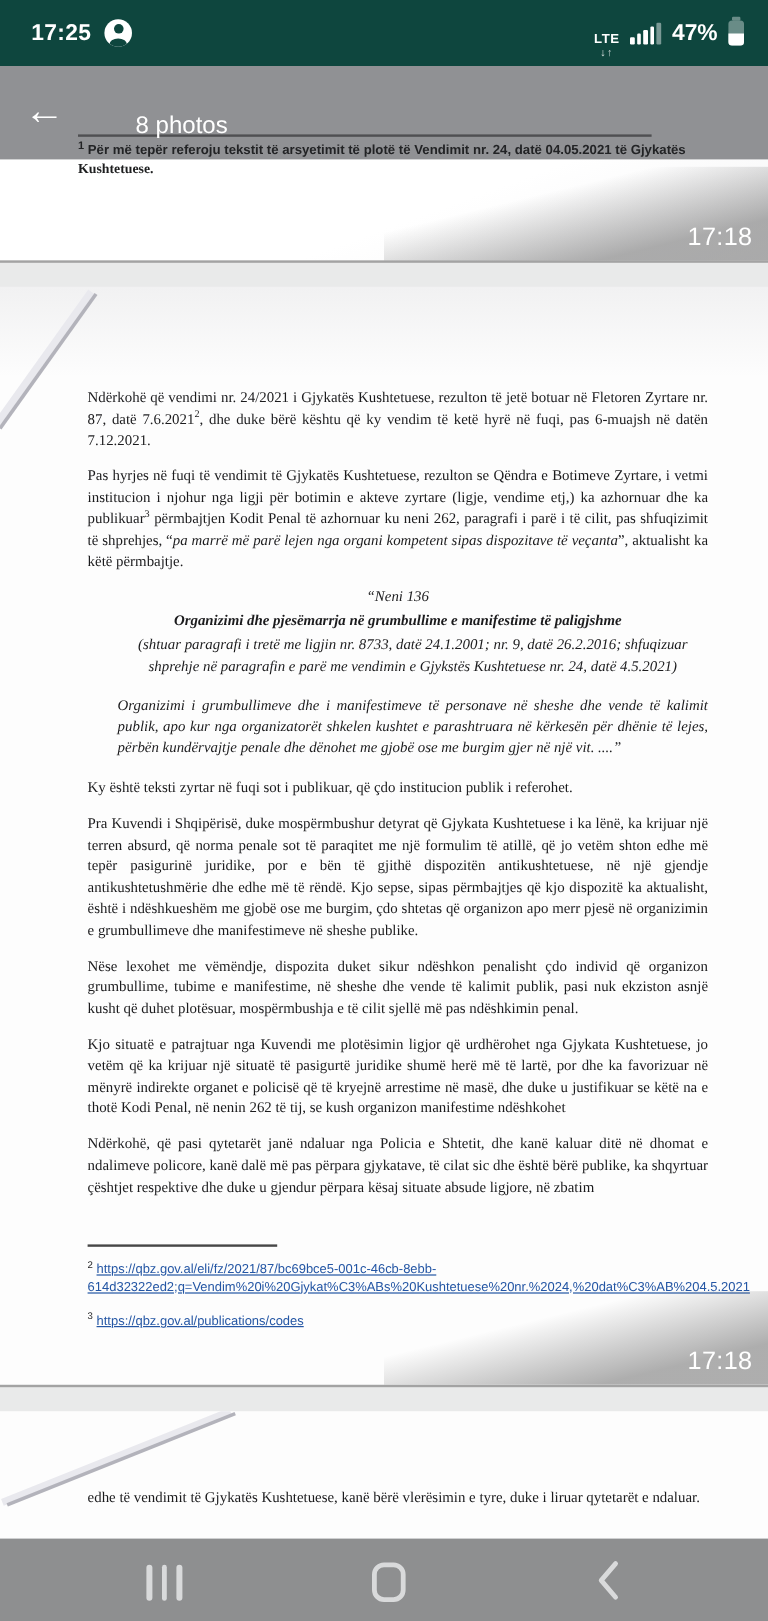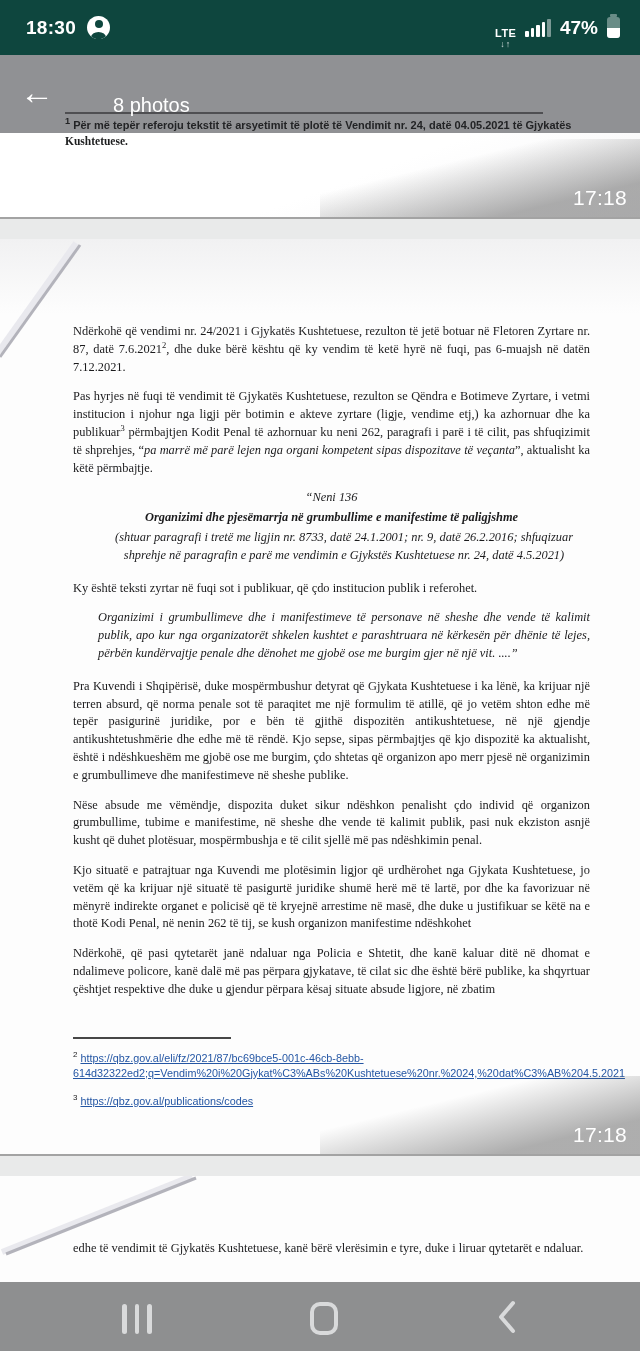--- a/index.html
+++ b/index.html
@@ -92,21 +92,21 @@
   .recents-icon i { display:block; width:4.5px; height:30px; border-radius:2.5px; background:#d9dadb; }
   .home-icon { display:block; width:28px; height:33px; border:4.5px solid #d9dadb; border-radius:10px; box-sizing:border-box; }
 </style>
 </head>
 <body>
 
 <div class="screen">
 
   <header class="status-bar">
     <div class="sb-left">
-      <span class="sb-time">18:30</span>
+      <span class="sb-time">17:25</span>
       <span class="person-icon"></span>
     </div>
     <div class="sb-right">
       <span class="lte">
         <span class="lte-label">LTE</span>
         <span class="lte-arrows">↓↑</span>
       </span>
       <span class="signal">
           <i></i>
           <i></i>
@@ -140,24 +140,24 @@
     <svg class="fold" width="110" height="130">
       <line x1="76" y1="4" x2="-4" y2="116" stroke="#e9e9ee" stroke-width="6"></line>
       <line x1="80" y1="6" x2="0" y2="118" stroke="#b3b3bb" stroke-width="3"></line>
     </svg>
     <div class="doc">
       <p class="j"><span>Ndërkohë që vendimi nr. 24/2021 i Gjykatës Kushtetuese, rezulton të jetë botuar në Fletoren Zyrtare nr. 87, datë 7.6.2021</span><sup>2</sup><span>, dhe duke bërë kështu që ky vendim të ketë hyrë në fuqi, pas 6-muajsh në datën 7.12.2021.</span></p>
       <p class="j"><span>Pas hyrjes në fuqi të vendimit të Gjykatës Kushtetuese, rezulton se Qëndra e Botimeve Zyrtare, i vetmi institucion i njohur nga ligji për botimin e akteve zyrtare (ligje, vendime etj,) ka azhornuar dhe ka publikuar</span><sup>3</sup><span> përmbajtjen Kodit Penal të azhornuar ku neni 262, paragrafi i parë i të cilit, pas shfuqizimit të shprehjes, “</span><em>pa marrë më parë lejen nga organi kompetent sipas dispozitave të veçanta</em><span>”, aktualisht ka këtë përmbajtje.</span></p>
       <p class="c i tight">“Neni 136</p>
       <p class="c i b tight">Organizimi dhe pjesëmarrja në grumbullime e manifestime të paligjshme</p>
       <p class="c i after-head">(shtuar paragrafi i tretë me ligjin nr. 8733, datë 24.1.2001; nr. 9, datë 26.2.2016; shfuqizuar shprehje në paragrafin e parë me vendimin e Gjykstës Kushtetuese nr. 24, datë 4.5.2021)</p>
+      <p class="j i after-head">Organizimi i grumbullimeve dhe i manifestimeve të personave në sheshe dhe vende të kalimit publik, apo kur nga organizatorët shkelen kushtet e parashtruara në kërkesën për dhënie të lejes, përbën kundërvajtje penale dhe dënohet me gjobë ose me burgim gjer në një vit. ....”</p>
       <p class="j">Ky është teksti zyrtar në fuqi sot i publikuar, që çdo institucion publik i referohet.</p>
-      <p class="j i after-head">Organizimi i grumbullimeve dhe i manifestimeve të personave në sheshe dhe vende të kalimit publik, apo kur nga organizatorët shkelen kushtet e parashtruara në kërkesën për dhënie të lejes, përbën kundërvajtje penale dhe dënohet me gjobë ose me burgim gjer në një vit. ....”</p>
       <p class="j">Pra Kuvendi i Shqipërisë, duke mospërmbushur detyrat që Gjykata Kushtetuese i ka lënë, ka krijuar një terren absurd, që norma penale sot të paraqitet me një formulim të atillë, që jo vetëm shton edhe më tepër pasigurinë juridike, por e bën të gjithë dispozitën antikushtetuese, në një gjendje antikushtetushmërie dhe edhe më të rëndë. Kjo sepse, sipas përmbajtjes që kjo dispozitë ka aktualisht, është i ndëshkueshëm me gjobë ose me burgim, çdo shtetas që organizon apo merr pjesë në organizimin e grumbullimeve dhe manifestimeve në sheshe publike.</p>
-      <p class="j">Nëse absude me vëmëndje, dispozita duket sikur ndëshkon penalisht çdo individ që organizon grumbullime, tubime e manifestime, në sheshe dhe vende të kalimit publik, pasi nuk ekziston asnjë kusht që duhet plotësuar, mospërmbushja e të cilit sjellë më pas ndëshkimin penal.</p>
+      <p class="j">Nëse lexohet me vëmëndje, dispozita duket sikur ndëshkon penalisht çdo individ që organizon grumbullime, tubime e manifestime, në sheshe dhe vende të kalimit publik, pasi nuk ekziston asnjë kusht që duhet plotësuar, mospërmbushja e të cilit sjellë më pas ndëshkimin penal.</p>
       <p class="j">Kjo situatë e patrajtuar nga Kuvendi me plotësimin ligjor që urdhërohet nga Gjykata Kushtetuese, jo vetëm që ka krijuar një situatë të pasigurtë juridike shumë herë më të lartë, por dhe ka favorizuar në mënyrë indirekte organet e policisë që të kryejnë arrestime në masë, dhe duke u justifikuar se këtë na e thotë Kodi Penal, në nenin 262 të tij, se kush organizon manifestime ndëshkohet</p>
       <p class="j">Ndërkohë, që pasi qytetarët janë ndaluar nga Policia e Shtetit, dhe kanë kaluar ditë në dhomat e ndalimeve policore, kanë dalë më pas përpara gjykatave, të cilat sic dhe është bërë publike, ka shqyrtuar çështjet respektive dhe duke u gjendur përpara kësaj situate absude ligjore, në zbatim</p>
       <div class="fn-sep"></div>
       <div class="fn">
         <sup>2</sup>
         <a><span>https://qbz.gov.al/eli/fz/2021/87/bc69bce5-001c-46cb-8ebb-</span><br><span>614d32322ed2;q=Vendim%20i%20Gjykat%C3%ABs%20Kushtetuese%20nr.%2024,%20dat%C3%AB%204.5.2021</span></a>
       </div>
       <div class="fn">
         <sup>3</sup>
         <a>https://qbz.gov.al/publications/codes</a>

